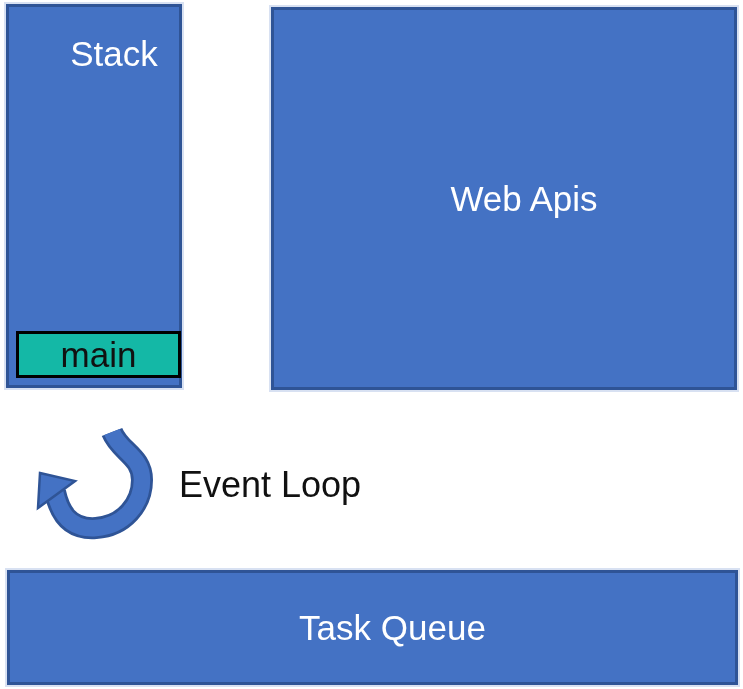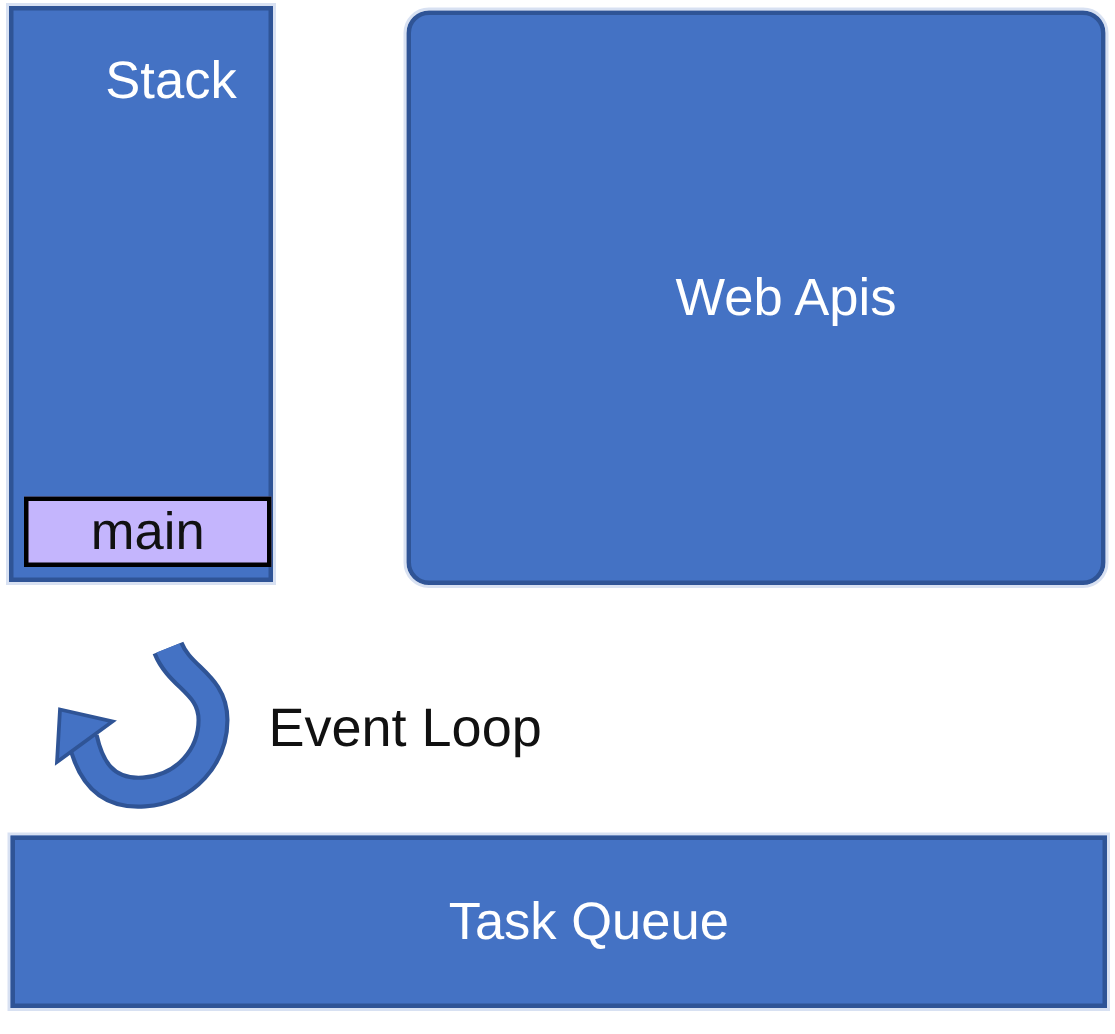--- a/index.html
+++ b/index.html
@@ -41,38 +41,38 @@
   }
   .box-stack .label {
     margin-top: 26px;
   }
   .main-box {
     position: absolute;
     box-sizing: border-box;
     left: 7px;            
     bottom: 7px;          
     width: 165px; height: 47px;
-    background: #c4b5fd;
+    background: #14b8a6;
     border: 3px solid #000000;
     display: flex;
     align-items: center;
     justify-content: center;
   }
   .main-box .main-label {
     color: #111111;
     font-size: 35px;
     line-height: 1;
     white-space: nowrap;
   }
   .box-webapis {
     left: 271px; top: 7px;
-    width: 466px; height: 383px; border-radius: 15px;
+    width: 466px; height: 383px;
   }
   .box-taskqueue {
-    left: 7px; top: 557px;
+    left: 7px; top: 570px;
     width: 731px; height: 115px;
   }
   .event-loop-label {
     position: absolute;
     left: 158px; top: 463px;
     color: #111111;
     font-size: 36px;
     line-height: 1.2;
     white-space: nowrap;
     margin-left: 21px;

